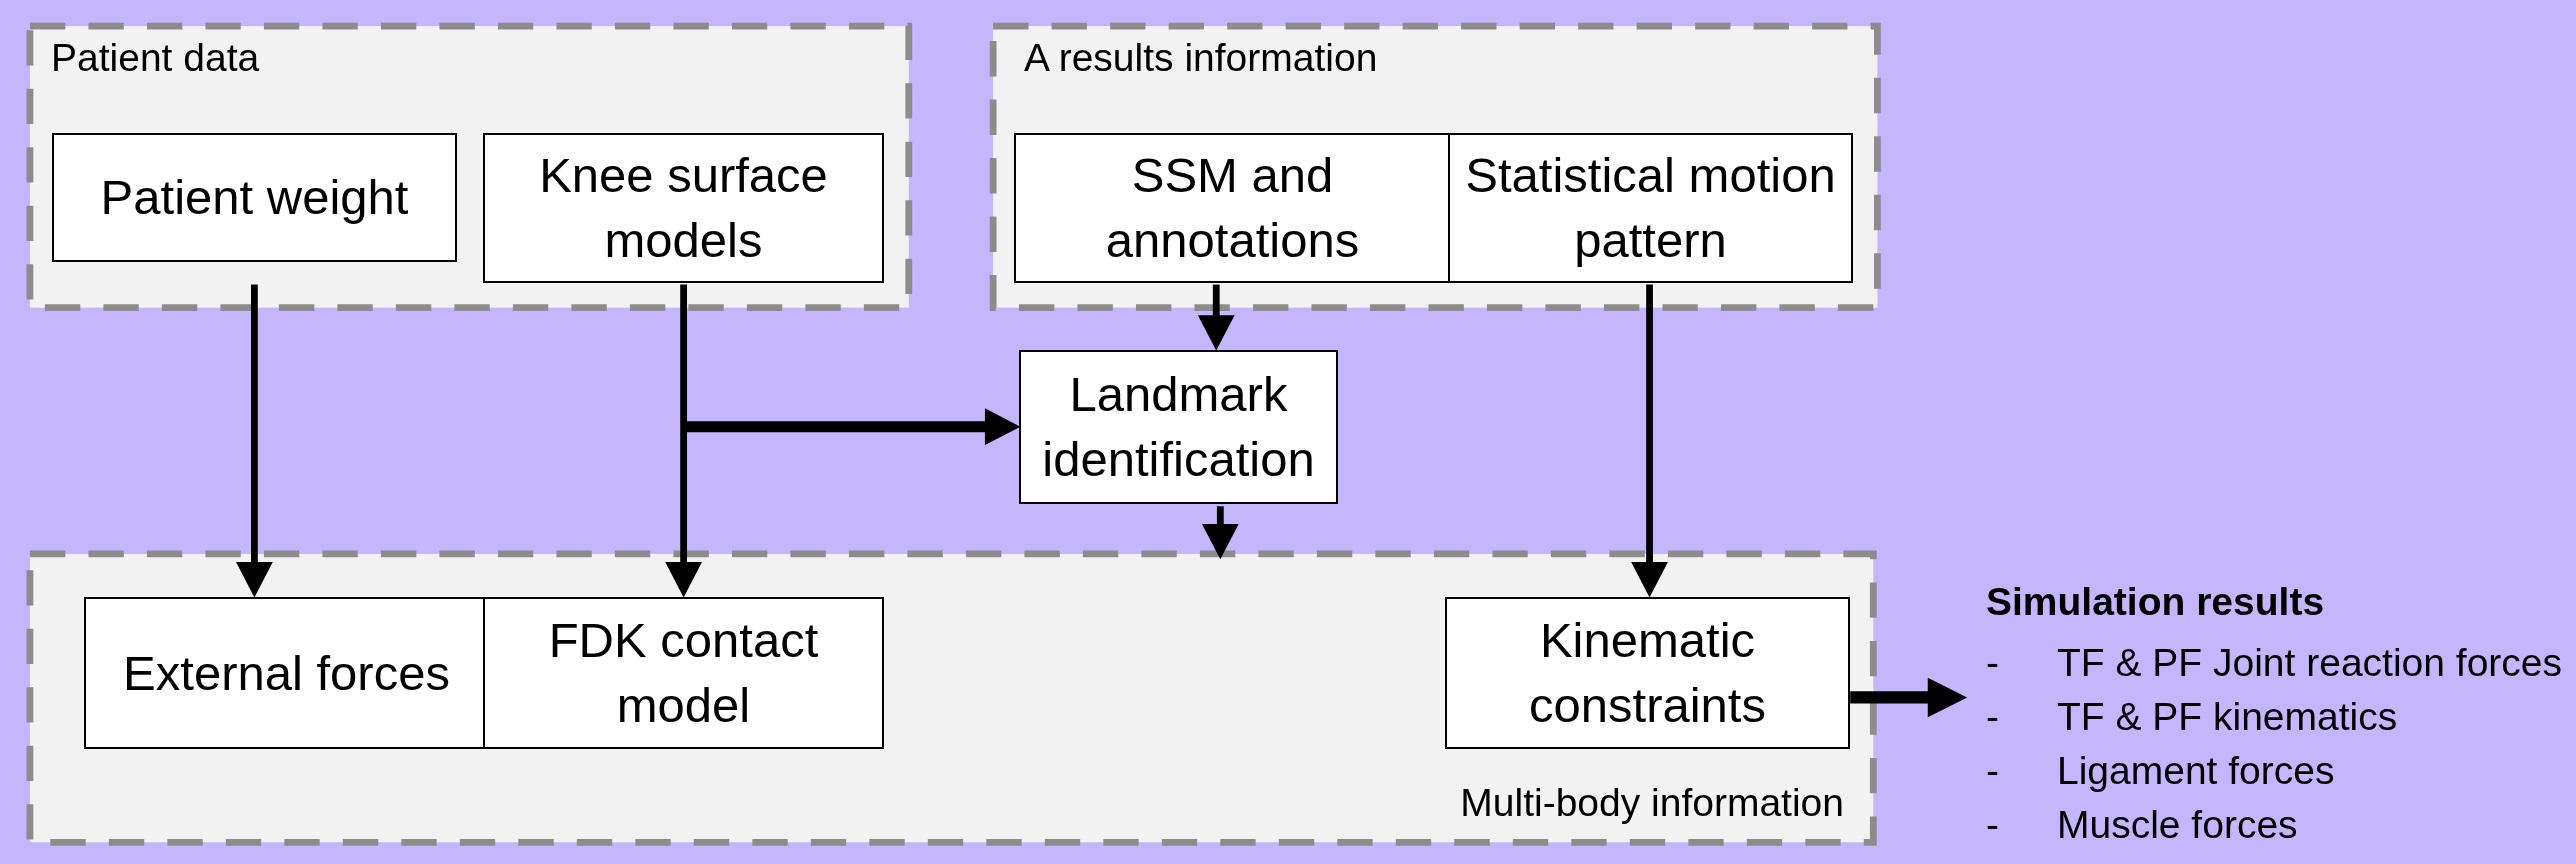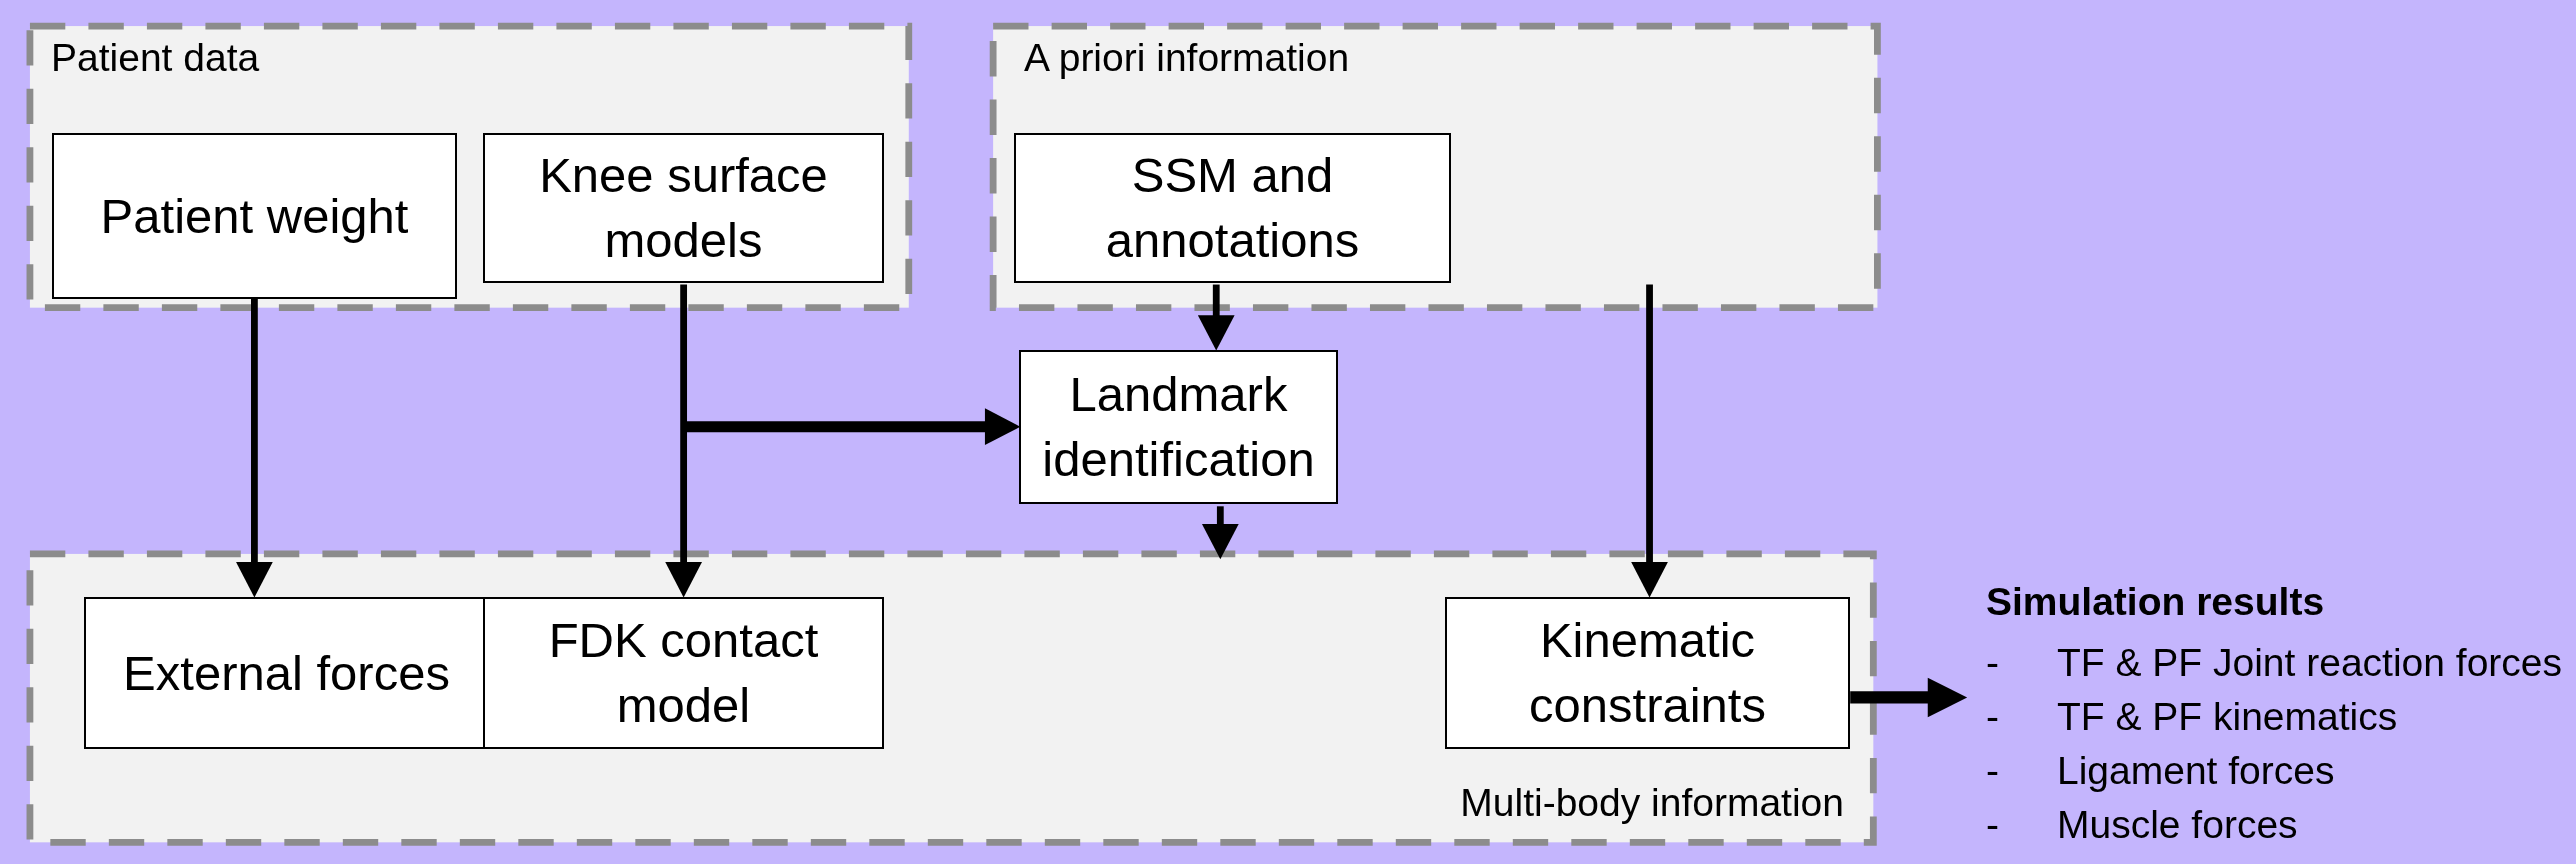--- a/index.html
+++ b/index.html
@@ -117,31 +117,34 @@
       <polygon points="1794,822 1767,770 1821,770"></polygon>
     </g>
 
     <g>
       <line x1="2720" y1="1025" x2="2838" y2="1025" stroke-width="18"></line>
       <polygon points="2892,1025 2834,996 2834,1054"></polygon>
     </g>
   </svg>
 
   <div class="group-label" style="left:51px;top:35px;">Patient data</div>
-  <div class="group-label" style="left:1024px;top:35px;">A priori information</div>
+  <div class="group-label" style="left:1024px;top:35px;">A results information</div>
   <div class="group-label right" style="left:1428px;top:780px;width:416px;">Multi-body information</div>
 
-  <div class="node" style="left:52px;top:133px;width:405px;height:166px;">
+  <div class="node" style="left:52px;top:133px;width:405px;height:129px;">
     <span>Patient weight</span>
   </div>
   <div class="node" style="left:483px;top:133px;width:401px;height:150px;">
     <span>Knee surface models</span>
   </div>
   <div class="node" style="left:1014px;top:133px;width:437px;height:150px;">
     <span>SSM and annotations</span>
+  </div>
+  <div class="node" style="left:1448px;top:133px;width:405px;height:150px;">
+    <span>Statistical motion pattern</span>
   </div>
   <div class="node" style="left:1019px;top:350px;width:319px;height:154px;">
     <span>Landmark identification</span>
   </div>
   <div class="node" style="left:52px;top:597px;width:405px;height:152px;margin-left:32px;">
     <span>External forces</span>
   </div>
   <div class="node" style="left:483px;top:597px;width:401px;height:152px;">
     <span>FDK contact model</span>
   </div>

